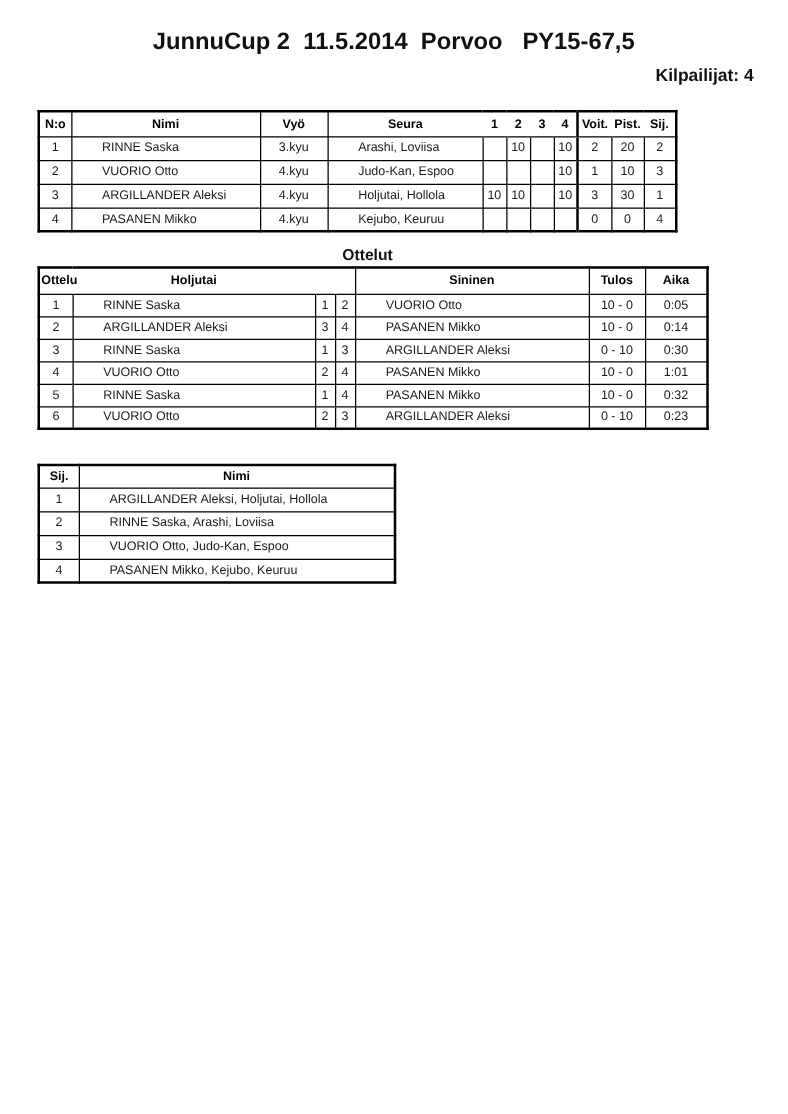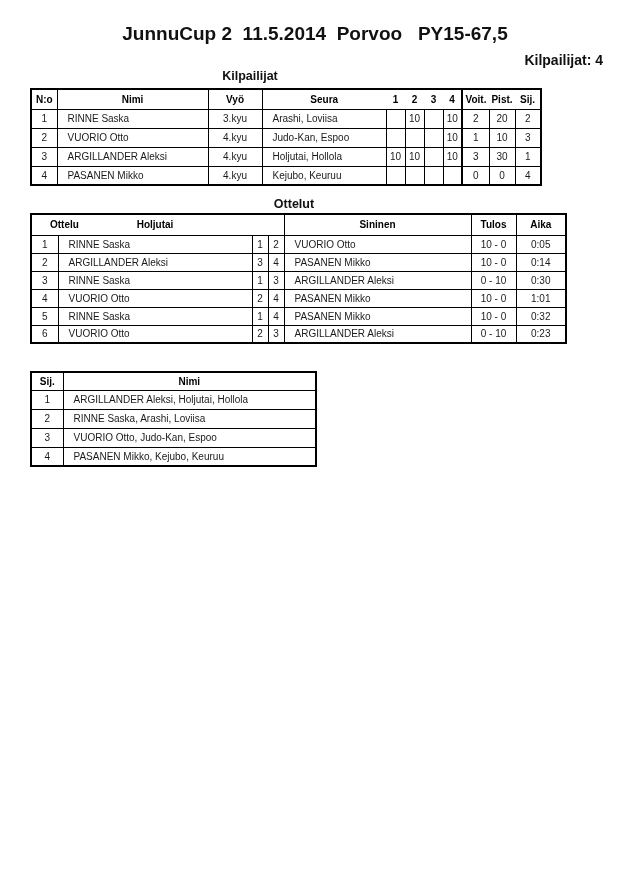--- a/index.html
+++ b/index.html
@@ -45,39 +45,38 @@
     padding:0;margin:0;
     overflow:visible;white-space:nowrap;
     vertical-align:middle;
     font-weight:normal;
     text-align:center;
   }
   th{font-weight:bold;color:#000;text-align:center;}
   .nbr{border-right:none;}           
   .thickr{border-right:2px solid #000;}
   .lastc{border-right:none;}
-  td.l, th.l{text-align:left;padding-left:10px;}
-  th.ol{text-align:left;padding-left:18px;}
+  td.l, th.l{text-align:left;padding-left:24px;}
+  th.ol{text-align:left;padding-left:1px;}
 
   .t-kilpailijat tr{height:19px;}
   .t-kilpailijat tr.hdr{height:20px;}
   .t-ottelut tr{height:18px;}
   .t-ottelut tr.hdr{height:21px;}
   .t-tulokset tr{height:19px;}
   .t-tulokset tr.hdr{height:18px;}
 </style>
 </head>
 <body>
 
 <div class="page">
 
   <div class="page-title">JunnuCup 2  11.5.2014  Porvoo   PY15-67,5</div>
   <div class="competitors-count">Kilpailijat: 4</div>
 
-  <div class="section-heading h-kilpailijat">Kilpailijat</div>
 
   <table class="t-kilpailijat">
     <colgroup>
       <col style="width:26px">
         <col style="width:151px">
         <col style="width:54px">
         <col style="width:124px">
       <col style="width:19px">
         <col style="width:19px">
         <col style="width:19px">

